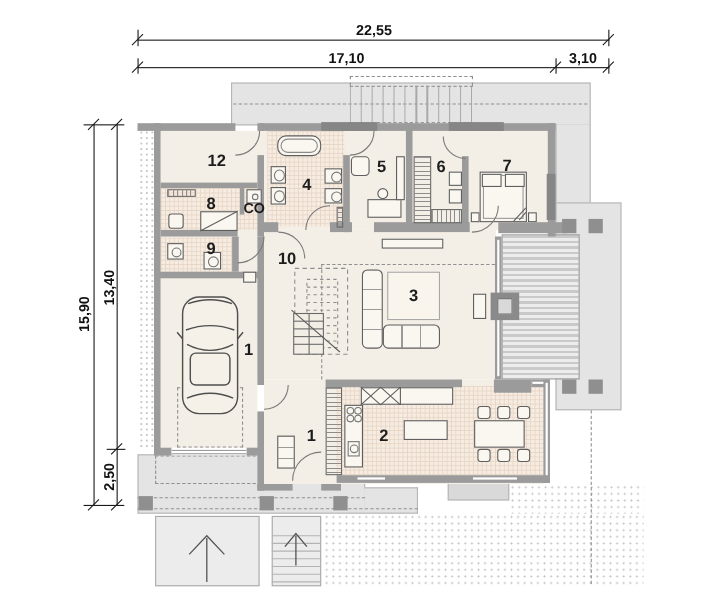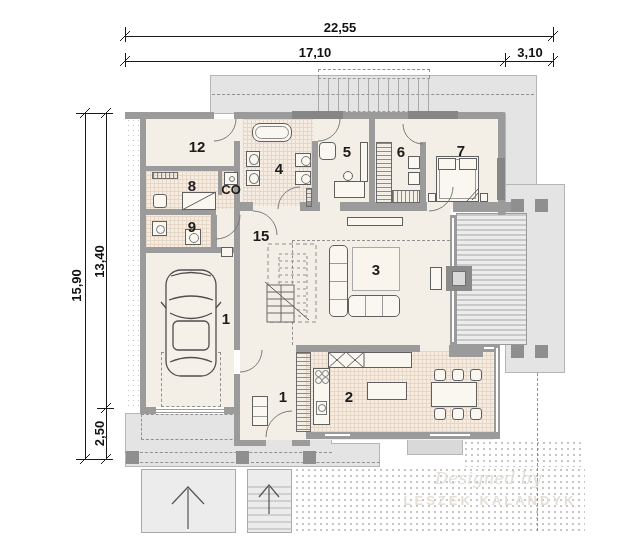--- a/index.html
+++ b/index.html
@@ -299,21 +299,21 @@
 
   <div class="room" style="left:271px;top:388px;">1</div>
   <div class="room" style="left:337px;top:388px;">2</div>
   <div class="room" style="left:364px;top:261px;">3</div>
   <div class="room" style="left:267px;top:160px;">4</div>
   <div class="room" style="left:335px;top:143px;">5</div>
   <div class="room" style="left:389px;top:143px;">6</div>
   <div class="room" style="left:449px;top:142px;">7</div>
   <div class="room" style="left:180px;top:177px;">8</div>
   <div class="room" style="left:180px;top:218px;">9</div>
-  <div class="room" style="left:249px;top:227px;">15</div>
+  <div class="room" style="left:249px;top:227px;">10</div>
   <div class="room" style="left:214px;top:310px;">1</div>
   <div class="room" style="left:185px;top:138px;">12</div>
   <div class="room" style="left:219px;top:182px;font-size:13px;">CO</div>
 
   <div class="ln" style="left:125px;top:36px;width:429px;height:1px;"></div>
   <div class="ln" style="left:125px;top:61px;width:429px;height:1px;"></div>
   <div class="ln" style="left:125px;top:27px;width:1px;height:15px;"></div>
   <div class="ln" style="left:553px;top:27px;width:1px;height:15px;"></div>
   <div class="ln" style="left:125px;top:53px;width:1px;height:14px;"></div>
   <div class="ln" style="left:505px;top:53px;width:1px;height:14px;"></div>
@@ -324,16 +324,14 @@
 
   <div class="ln" style="left:85px;top:113px;width:1px;height:346px;"></div>
   <div class="ln" style="left:106px;top:113px;width:1px;height:346px;"></div>
   <div class="ln" style="left:76px;top:113px;width:37px;height:1px;"></div>
   <div class="ln" style="left:97px;top:408px;width:17px;height:1px;"></div>
   <div class="ln" style="left:76px;top:459px;width:37px;height:1px;"></div>
   <div class="dim vdim" style="left:46px;top:278px;">15,90</div>
   <div class="dim vdim" style="left:69px;top:254px;">13,40</div>
   <div class="dim vdim" style="left:69px;top:426px;">2,50</div>
 
-  <div class="wm1" style="left:428px;top:468px;">Designed by</div>
-  <div class="wm2" style="left:390px;top:493px;">LESZEK KALANDYK</div>
 
 </div>
 
 </body></html>

